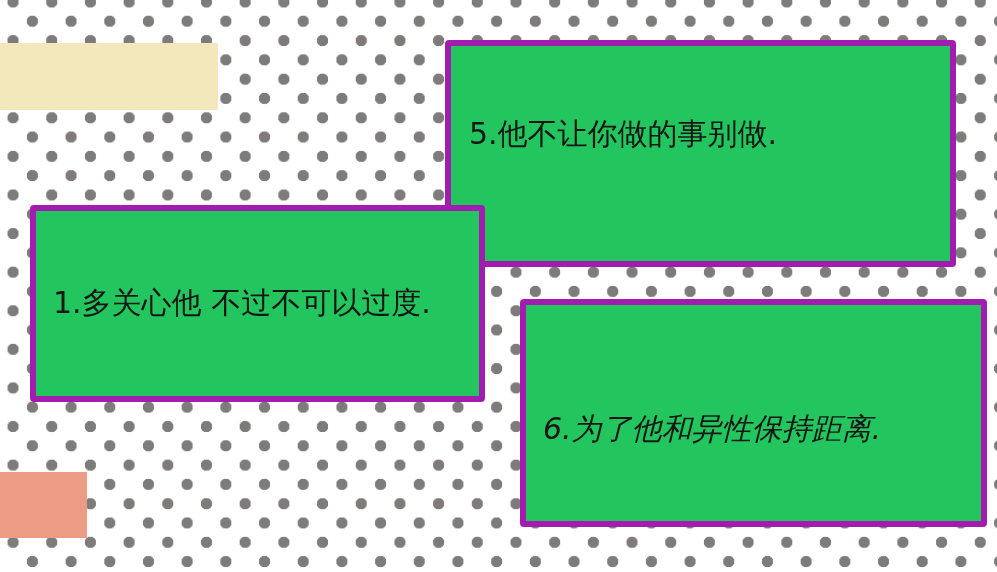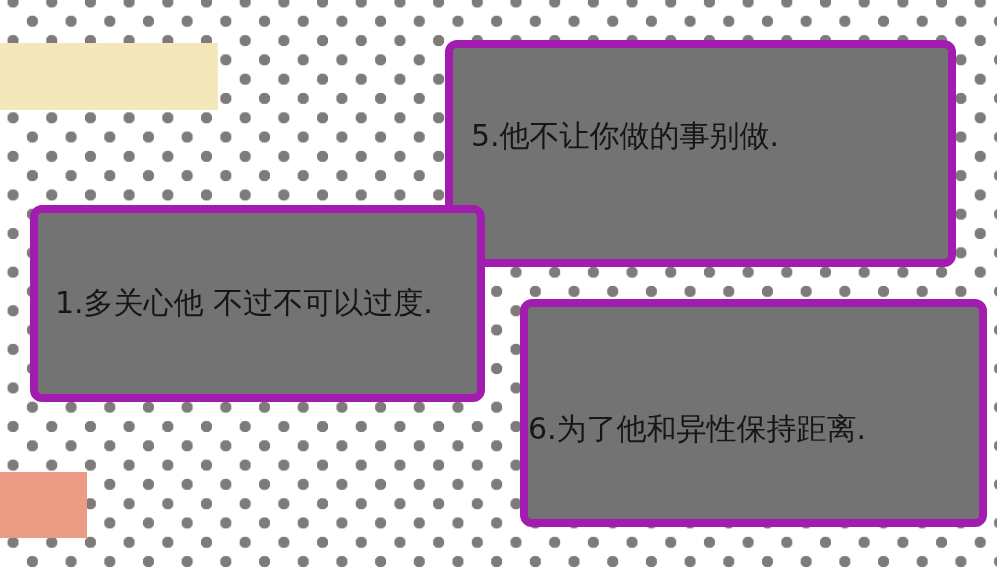--- a/index.html
+++ b/index.html
@@ -9,23 +9,23 @@
     background-image:
       radial-gradient(circle, #7f7b7b 5.4px, transparent 6px),
       radial-gradient(circle, #7f7b7b 5.4px, transparent 6px);
     background-size: 38.7px 38.6px;
     background-position: -6.3px -17.3px, 13.05px 1.95px;
     font-family: "DejaVu Sans", "Liberation Sans", sans-serif;
   }
   .rect { position: absolute; }
   .card {
     position: absolute; box-sizing: border-box;
-    background: #737373;
-    border: 8px solid #a21caf;
-    border-radius: 12px;
+    background: #22c55e;
+    border: 6px solid #a21caf;
+    border-radius: 4px;
     display: flex; align-items: center;
   }
   .card-text {
     font-size: 30px; color: #161616; white-space: nowrap; letter-spacing: 0px;
   }
 </style>
 </head>
 <body>
 
 <div class="rect" style="left:0;top:43px;width:218px;height:67px;background:#f3e7bc;"></div>
@@ -33,15 +33,15 @@
 <div class="rect" style="left:0;top:472px;width:87px;height:66px;background:#ec9c85;"></div>
 
 <div class="card" style="left:445px;top:40px;width:511px;height:227px;padding-left:18px;align-items:flex-start;padding-top:68px;">
   <span class="card-text">5.他不让你做的事别做.</span>
 </div>
 
 <div class="card" style="left:30px;top:205px;width:455px;height:197px;padding-left:17px;">
   <span class="card-text">1.多关心他 不过不可以过度.</span>
 </div>
 
-<div class="card" style="left:520px;top:299px;width:467px;height:228px;padding-top:32px;">
+<div class="card" style="left:520px;top:299px;width:467px;height:228px;padding-left:17px;padding-top:32px;font-style:italic;">
   <span class="card-text">6.为了他和异性保持距离.</span>
 </div>
 
 </body></html>

